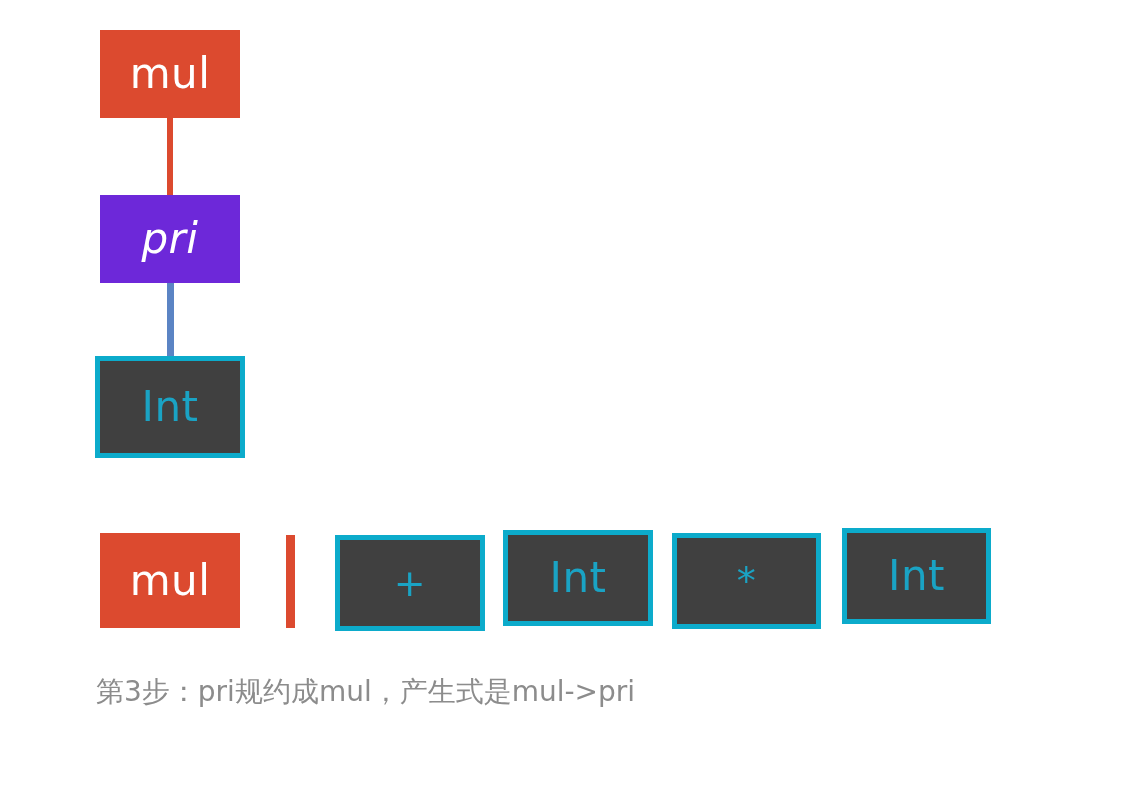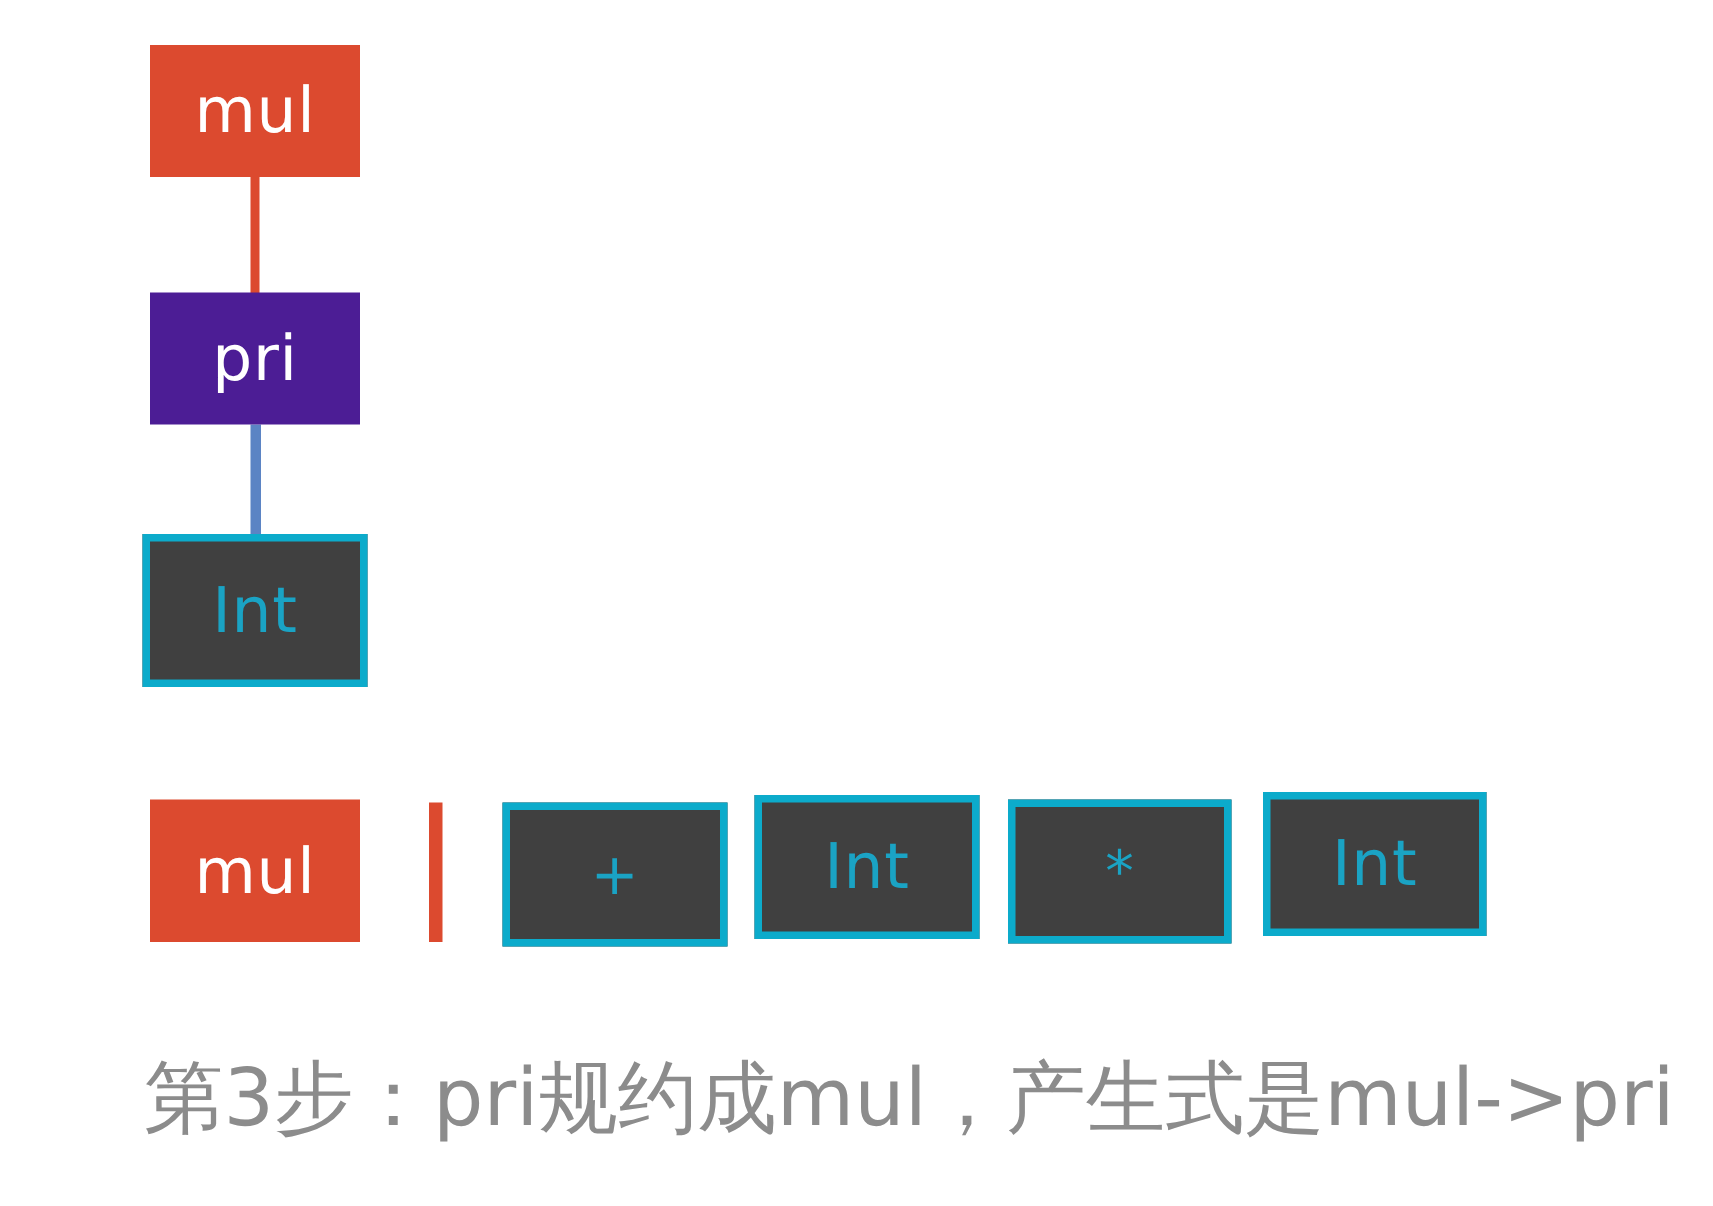--- a/index.html
+++ b/index.html
@@ -34,23 +34,24 @@
 
   
   .node-filled-red {
     background: #DC4A2F;
     color: #ffffff;
     border: none;
   }
 
   
   .node-filled-cyan {
-    background: #4c1d95;
+    background: #6d28d9;
     color: #ffffff;
     border: none;
+    font-style: italic;
   }
 
   
   .node-outline {
     background: #404040;
     color: #1AA3C4;
     border: 5px solid #0CABCB;
   }
 
   .node-label {
@@ -115,15 +116,15 @@
   </div>
 
   <div class="node node-outline" style="left:672px; top:533px; width:149px; height:96px; font-size:38px;">
     <span class="node-label">*</span>
   </div>
 
   <div class="node node-outline" style="left:842px; top:528px; width:149px; height:96px; font-size:42px;">
     <span class="node-label">Int</span>
   </div>
 
-  <div class="caption" style="left:96px; top:697px; font-size:53px;">第3步：pri规约成mul，产生式是mul-&gt;pri</div>
+  <div class="caption" style="left:96px; top:673px; font-size:28px;">第3步：pri规约成mul，产生式是mul-&gt;pri</div>
 
 </div>
 
 </body></html>

